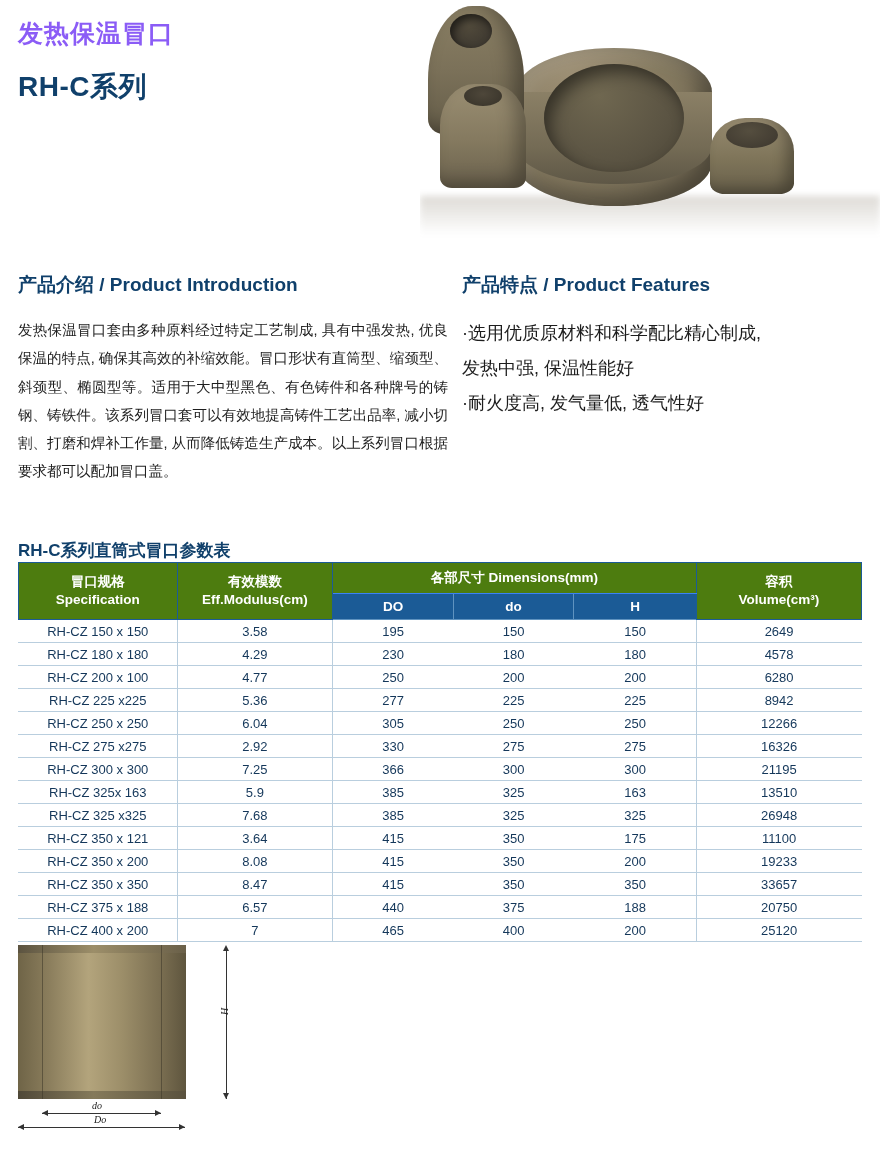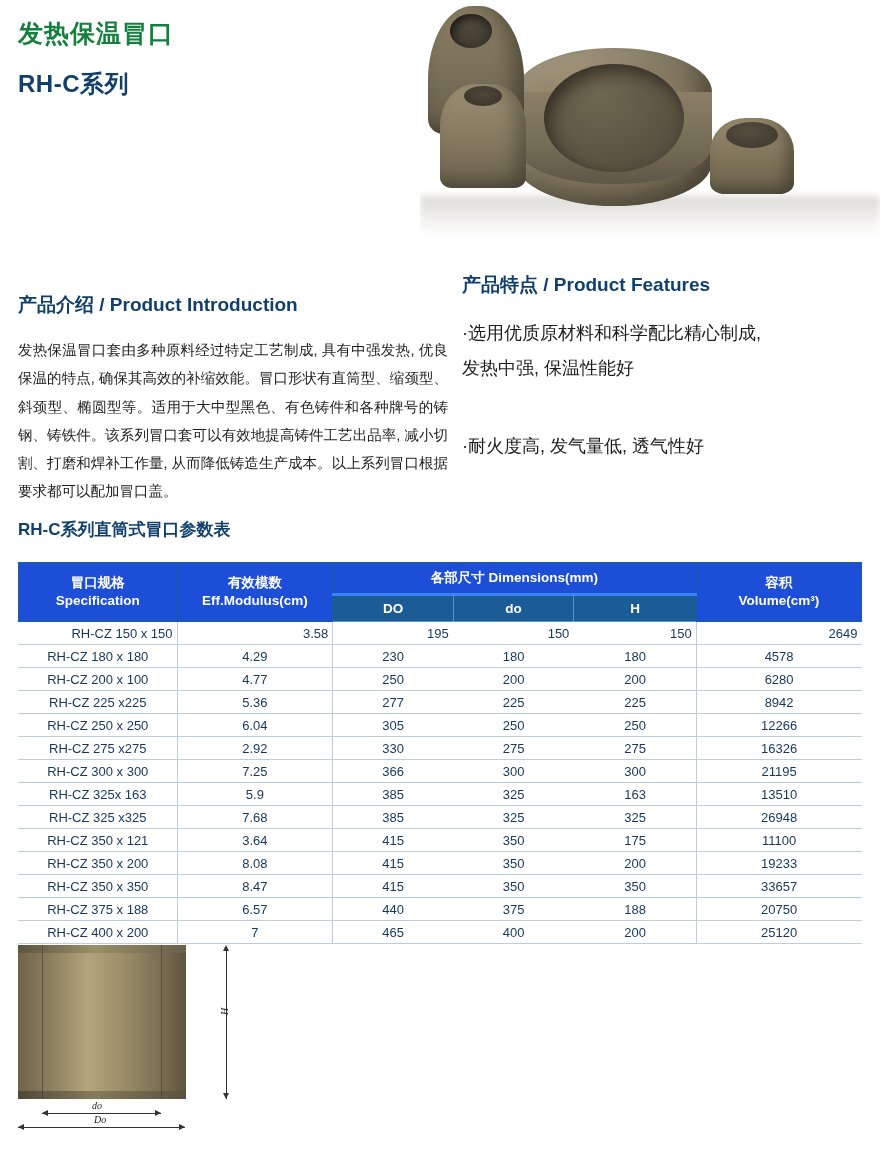--- a/index.html
+++ b/index.html
@@ -31,26 +31,26 @@
     height: 258px;
   }
   .title-block {
     position: absolute;
     left: 18px;
     top: 18px;
   }
   .title-main {
     font-size: 25px;
     font-weight: bold;
-    color: #15803d;
+    color: #8b5cf6;
     letter-spacing: 1px;
     line-height: 1.2;
   }
   .title-sub {
-    font-size: 24px;
+    font-size: 28px;
     font-weight: bold;
     color: #10406b;
     letter-spacing: 0.5px;
     margin-top: 20px;
   }
 
   
   .hero {
     position: absolute;
     right: 0;
@@ -164,21 +164,20 @@
     background: linear-gradient(180deg, rgba(120,110,90,0.25) 0%, rgba(255,255,255,0) 85%);
     filter: blur(3px);
   }
 
   
   .sec-left {
     position: absolute;
     left: 18px;
     top: 272px;
     width: 430px;
-    margin-top: 20px;
   }
   .sec-right {
     position: absolute;
     left: 462px;
     top: 272px;
     width: 400px;
   }
   .sec-heading {
     font-size: 19px;
     font-weight: bold;
@@ -195,70 +194,69 @@
   .feature-item {
     font-size: 18px;
     line-height: 1.95;
     color: #1d1d1d;
   }
 
   
   .table-title {
     position: absolute;
     left: 18px;
-    top: 518px;
+    top: 539px;
     font-size: 17px;
     font-weight: bold;
     color: #10406b;
   }
   table.spec {
     position: absolute;
     left: 18px;
     top: 562px;
     width: 844px;
     border-collapse: collapse;
     font-size: 13px;
   }
   table.spec th, table.spec td {
     text-align: center;
     vertical-align: middle;
   }
   .hdr-cell {
-    background: #1d4ed8;
+    background: #4d7c0f;
     color: #ffffff;
     font-weight: bold;
     border: 1px solid #1b5b96;
     padding: 6px 4px;
     line-height: 1.35;
     font-size: 13.5px;
   }
   .hdr-sub {
     background: #1b5b96;
     color: #ffffff;
     font-weight: bold;
     border: 1px solid #5f93c0;
     padding: 5px 4px;
     font-size: 13.5px;
   }
   .hdr-span {
-    border-bottom: 3px solid #3b82f6;
+    border-bottom: 1px solid #3b82f6;
   }
   table.spec td.data {
     border-bottom: 1px solid #b9cede;
     border-left: 1px solid transparent;
     padding: 3.5px 4px;
     color: #14375a;
     font-size: 13px;
   }
   table.spec td.sep-l {
     border-left: 1px solid #b9cede;
   }
   table.spec tr.first-data td.data {
     border-top: none;
-    text-align: right;
   }
 
   
   .diagram {
     position: absolute;
     left: 18px;
     top: 945px;
     width: 240px;
     height: 190px;
   }
@@ -421,21 +419,21 @@
 
   <div class="sec-left">
     <div class="sec-heading">产品介绍  /  Product Introduction</div>
     <div class="body-text">发热保温冒口套由多种原料经过特定工艺制成, 具有中强发热, 优良保温的特点, 确保其高效的补缩效能。冒口形状有直筒型、缩颈型、斜颈型、椭圆型等。适用于大中型黑色、有色铸件和各种牌号的铸钢、铸铁件。该系列冒口套可以有效地提高铸件工艺出品率, 减小切割、打磨和焊补工作量, 从而降低铸造生产成本。以上系列冒口根据要求都可以配加冒口盖。</div>
   </div>
 
   <div class="sec-right">
     <div class="sec-heading">产品特点  /  Product Features</div>
     <div class="feature-item" style="white-space: pre-line;">·选用优质原材料和科学配比精心制成,
  发热中强, 保温性能好</div>
-    <div class="feature-item" style="white-space: pre-line; margin-top: 43px;">·耐火度高, 发气量低, 透气性好</div>
+    <div class="feature-item" style="white-space: pre-line;">·耐火度高, 发气量低, 透气性好</div>
   </div>
 
   <div class="table-title">RH-C系列直筒式冒口参数表</div>
 
   <table class="spec">
     <thead>
       <tr>
         <th class="hdr-cell" rowspan="2" style="width:158px; white-space:pre-line;">冒口规格
 Specification</th>
         <th class="hdr-cell" rowspan="2" style="width:152px; white-space:pre-line;">有效模数

